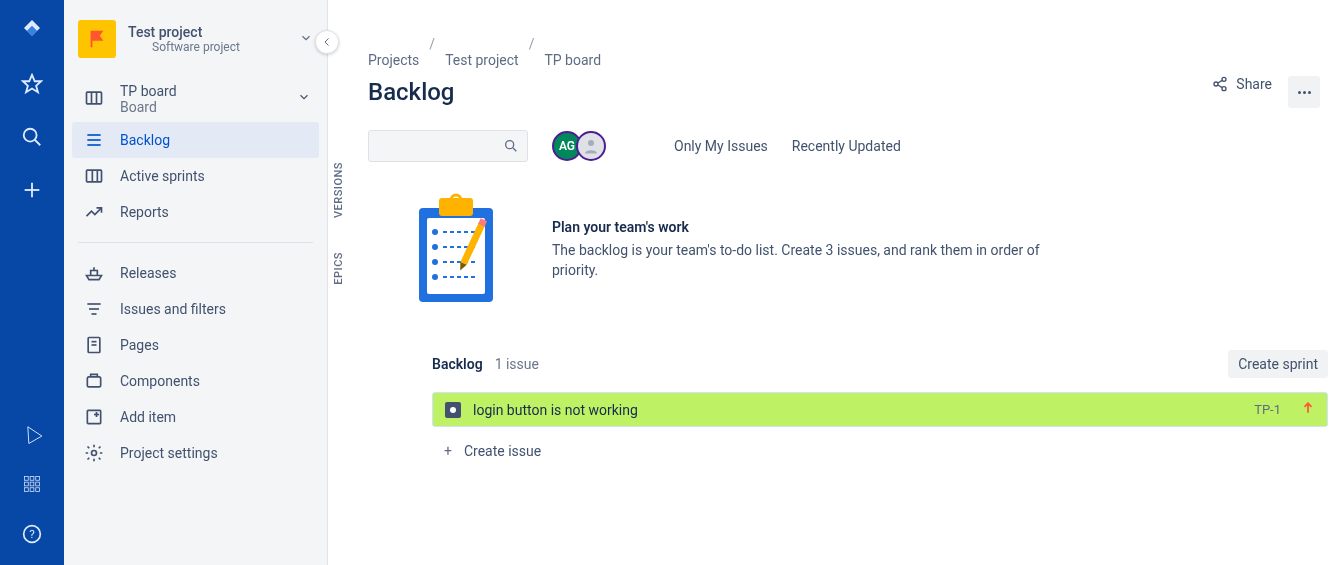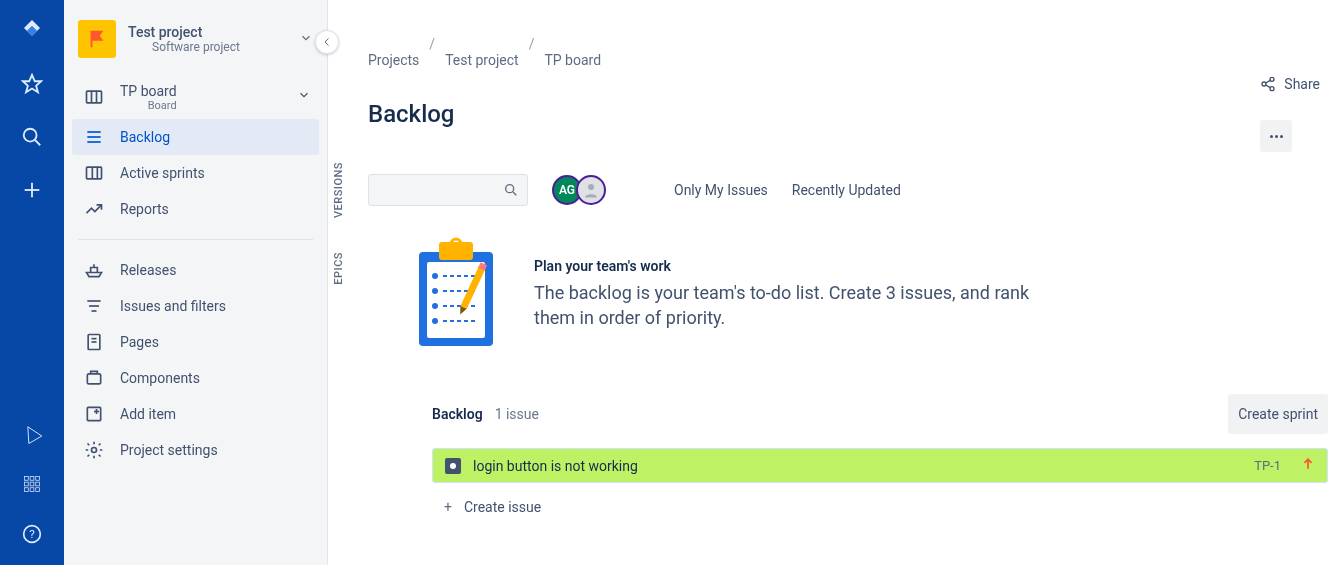--- a/index.html
+++ b/index.html
@@ -73,21 +73,21 @@
     border-radius: 3px;
     cursor: pointer;
     font-size: 14px;
     position: relative;
   }
   .nav-item.sub { padding-left: 12px; }
   .nav-item .icn { width: 20px; display:flex; justify-content:center; }
   .nav-item.active { background: #e4eaf5; color: #0052cc; }
   .nav-item.active svg { stroke: #0052cc; }
   .nav-item svg { stroke: #42526e; }
-  .nav-sub { font-size: 11px; color: #6b778c; line-height:1;text-align:right; }
+  .nav-sub { font-size: 14px; color: #6b778c; line-height:1; }
   .nav-title { line-height:1.3; }
   .nav-item .chev { position:absolute; right:8px; color:#5e6c84; }
 
   .sidebar-divider { border: none; border-top: 1px solid #dfe1e6; margin: 12px 14px; }
 
   
   .main {
     flex: 1;
     display: flex;
     flex-direction: column;
@@ -95,21 +95,21 @@
     overflow: hidden;
   }
   .main-inner {
     padding: 20px 6px 20px 40px;
   }
   .breadcrumb { color: #5e6c84; font-size: 14px; display:flex; gap: 10px; align-items:center; }
   .breadcrumb a { color: #5e6c84; text-decoration:none;margin-top:32px; }
   .breadcrumb .sep { color: #97a0af; }
   .page-title-row { display:flex; align-items:center; justify-content:space-between; margin-top: 8px; }
   .page-title { font-size: 24px; font-weight: 500; color: #172b4d; }
-  .page-actions { display:flex; align-items:flex-start; gap:28px; padding-right: 8px; flex-direction: column;}
+  .page-actions { display:flex; align-items:flex-start; gap:16px; padding-right: 8px;}
   .share-btn { display:flex; align-items:center; gap:8px; color:#42526e; cursor:pointer;}
   .more-btn { width:32px; height:32px; background:#f1f2f4; border-radius:3px; display:flex; align-items:center; justify-content:center; cursor:pointer;}
   .dot { width:3px; height:3px; background:#42526e; border-radius:50%; margin:0 1px; }
 
   .filters-row { display:flex; align-items:center; gap: 24px; margin-top: 22px; }
   .search-box {
     width: 160px; height: 32px; background:#f4f5f7; border:1px solid #dfe1e6;
     border-radius:3px; display:flex; align-items:center; justify-content:flex-end; padding:0 8px;
   }
   .avatars { display:flex; }
@@ -130,31 +130,31 @@
     font-size: 11px;
     letter-spacing: 0.5px;
     color: #5e6c84;
     cursor: pointer;
     font-weight: 500;
   }
 
   .content-area { margin-left: 28px; }
 
   .promo {
-    display:flex; align-items:center; gap: 18px; margin-top: 28px;
+    display:flex; align-items:center; gap: 36px; margin-top: 28px;
   }
   .promo-illustration { width: 120px; height: 120px; position:relative; display:flex; align-items:center; justify-content:center; }
   .promo-text h4 { font-size: 14px; font-weight:600; color:#172b4d; margin-bottom:6px; }
-  .promo-text p { font-size: 18px; color:#42526e; max-width: 500px; line-height:1.4; }
+  .promo-text p { font-size: 14px; color:#42526e; max-width: 500px; line-height:1.4; }
 
   .backlog-header { display:flex; align-items:center; gap:12px; margin-top: 40px; padding-left: 36px; }
   .backlog-header .lbl { font-weight:600; font-size: 14px; }
   .backlog-header .cnt { color:#6b778c; font-size: 14px; }
   .create-sprint {
-    margin-left:auto; background:#f1f2f4; padding:12px 10px; border-radius:3px;
+    margin-left:auto; background:#f1f2f4; padding:6px 10px; border-radius:3px;
     color:#42526e; cursor:pointer; font-size:14px;
   }
 
   .issue-row {
     margin-top: 14px; margin-left:36px;
     background:#bef264; border:1px solid #cfe1fb;
     display:flex; align-items:center; padding:8px 12px; gap:12px;
     border-radius:3px;
   }
   .issue-type {

